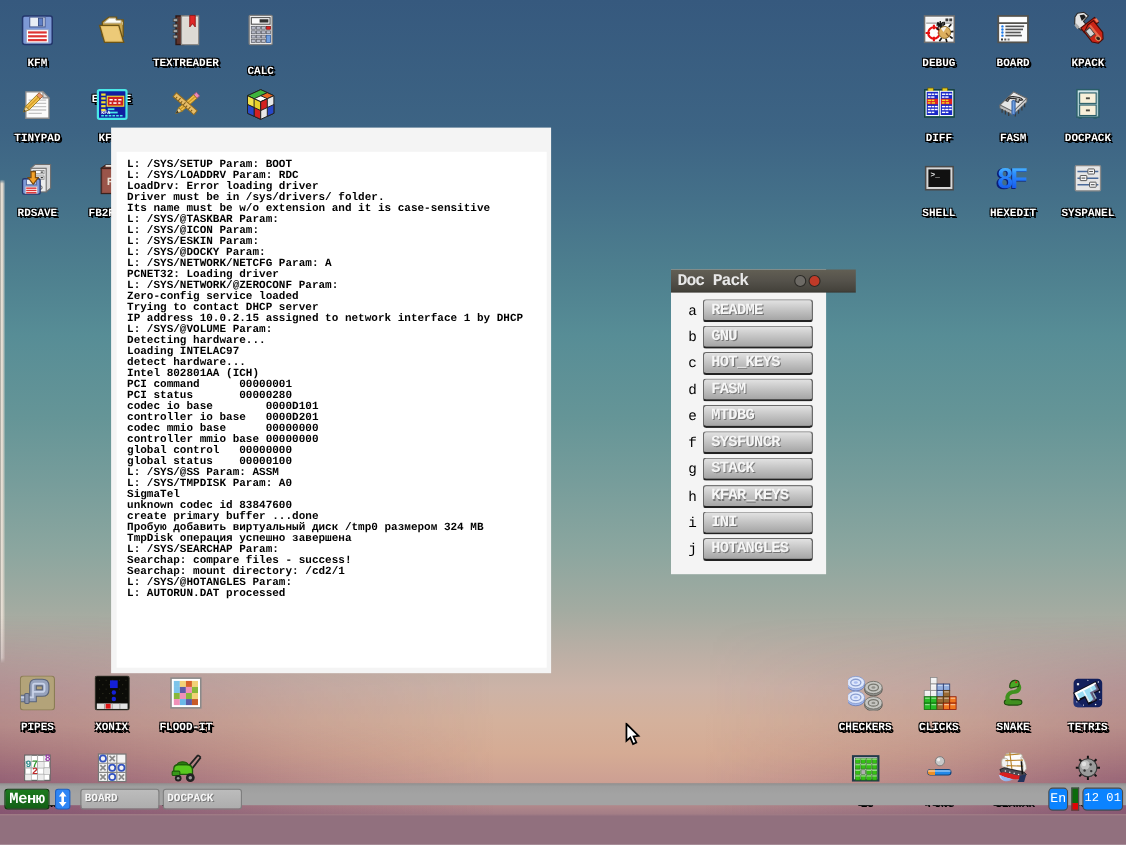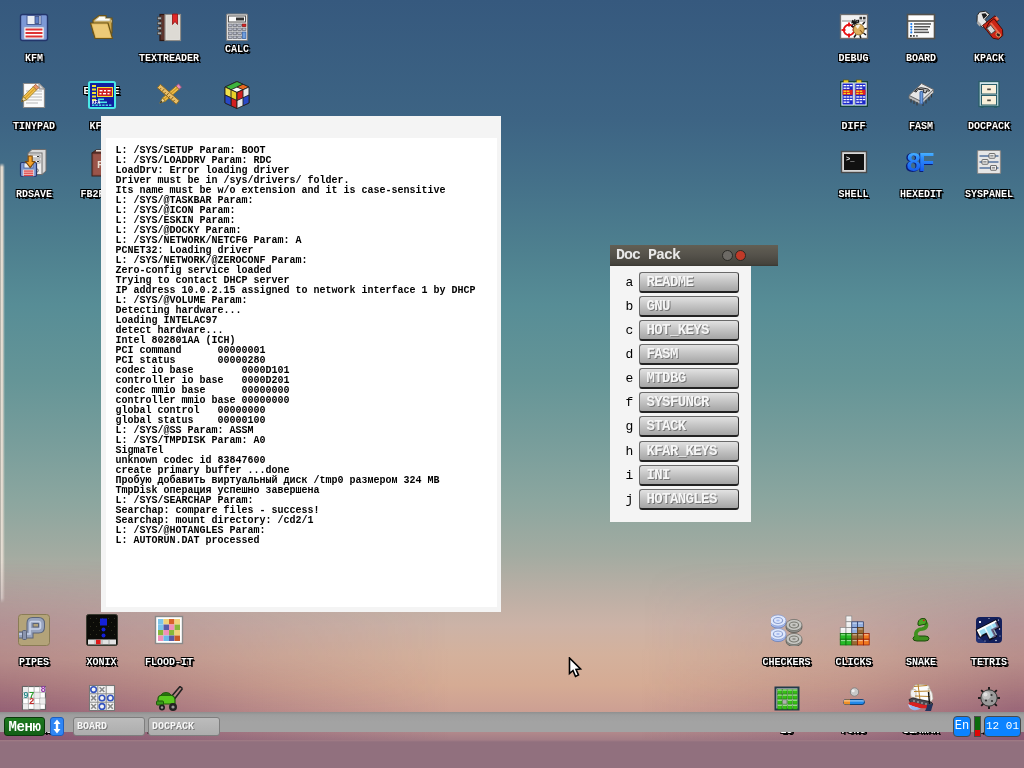--- a/index.html
+++ b/index.html
@@ -72,21 +72,21 @@
         <rect x="16.7" y="21" width="3.6" height="2.6"></rect>
 <rect x="7.5" y="25" width="3.6" height="2.6"></rect>
         <rect x="12.1" y="25" width="3.6" height="2.6"></rect>
         <rect x="16.7" y="25" width="3.6" height="2.6"></rect>
 </g>
 <rect x="21.3" y="13" width="3.6" height="2.6" fill="#d22" stroke="#801212" stroke-width="0.7"></rect>
 <rect x="21.3" y="17" width="3.6" height="2.6" fill="#b9bcca" stroke="#63666f" stroke-width="0.7"></rect>
 <rect x="21.3" y="21" width="3.6" height="6.6" fill="#6f9ede" stroke="#2d5a9e" stroke-width="0.7"></rect>
 
 </svg></div>
-<div class="lb" style="left:177px;top:45px;">CALC</div>
+<div class="lb" style="left:177px;top:61px;">CALC</div>
 <div class="ic" style="left:18px;top:79px;"><svg width="32" height="32" viewBox="0 0 32 32">
 <path d="M5.5,4.5 L21,4.5 L26.5,10 L26.5,28.5 L5.5,28.5 Z" fill="#fbfbfb" stroke="#8a8a8a" stroke-width="1.2"></path>
 <path d="M21,4.5 L21,10 L26.5,10 Z" fill="#d8d8d8" stroke="#8a8a8a" stroke-width="1"></path>
 <g stroke="#c3c3c3" stroke-width="1.2">
 <line x1="8" y1="12" x2="24" y2="12"></line>
         <line x1="8" y1="15" x2="24" y2="15"></line>
 <line x1="8" y1="18" x2="24" y2="18"></line>
         <line x1="8" y1="21" x2="24" y2="21"></line>
 <line x1="8" y1="24" x2="20" y2="24"></line>
 </g>

